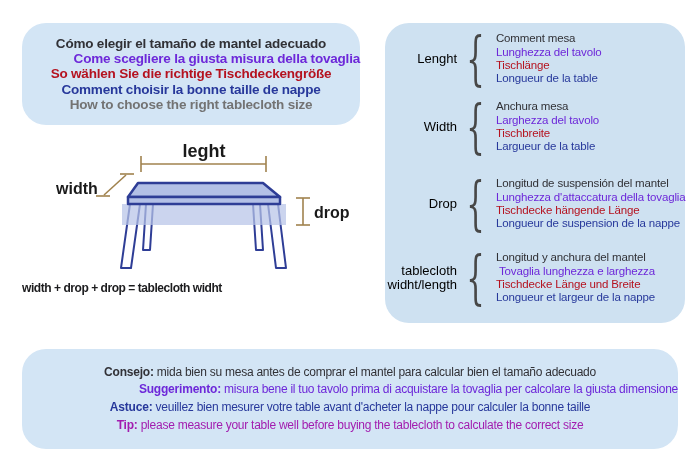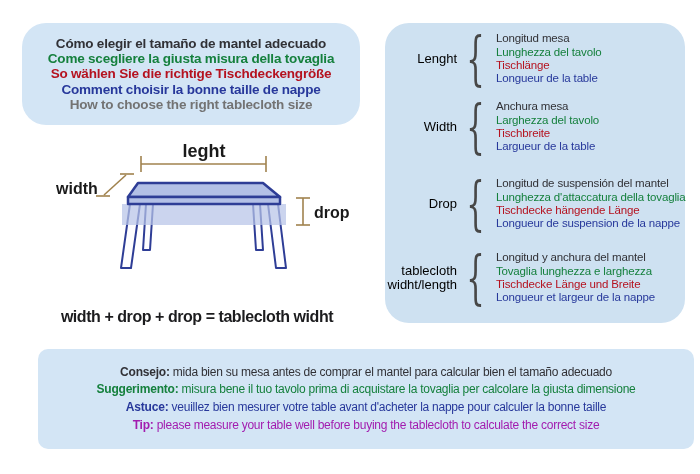--- a/index.html
+++ b/index.html
@@ -3,41 +3,41 @@
 <meta charset="utf-8">
 <style>
   * { margin:0; padding:0; box-sizing:border-box; }
   html,body { background:#ffffff; }
   .canvas {
     position:relative; width:700px; height:474px; background:#ffffff;
     font-family:"Liberation Sans", sans-serif; overflow:hidden;padding-left:39px;
   }
   
   .c-es { color:#313136; }
-  .c-it { color:#15803d; }
+  .c-it { color:#6d28d9;text-align:right; }
   .c-de { color:#b5121f; }
   .c-fr { color:#27389b; }
   .c-en { color:#737373; }
   .c-en2 { color:#a21caf; }
 
   
   .title-box {
     position:absolute; left:22px; top:23px; width:338px; height:102px;
     background:#d3e5f5; border-radius:24px;
     display:flex; flex-direction:column; justify-content:center;
     text-align:center; font-weight:bold; font-size:13.5px; line-height:15.2px;
     letter-spacing:-0.2px;
   }
 
   
   .diagram-svg { position:absolute; left:30px; top:138px; }
   .formulas {
     position:absolute; left:22px; top:276px; width:350px;
-    text-align:center; font-weight:bold; font-size:16px; line-height:25px;
-    letter-spacing:-0.45px; color:#1c1c1e;margin-top:28px;
+    font-weight:bold; font-size:12px; line-height:25px;
+    letter-spacing:-0.45px; color:#1c1c1e;
   }
 
   
   .glossary-box {
     position:absolute; left:385px; top:23px; width:300px; height:300px;
     background:#cee1f1; border-radius:24px;
   }
   .g-row { position:absolute; left:0; width:100%; display:flex; align-items:center; }
   .g-row1 { top:8px;   height:56px; }
   .g-row2 { top:76px;  height:56px; }
@@ -53,23 +53,23 @@
     font-family:"DejaVu Serif", serif; font-size:58px; font-weight:400;
     line-height:56px; transform:scaleX(0.5); transform-origin:center;
     user-select:none;
   }
   .g-lines { font-size:11.5px; line-height:13.3px; letter-spacing:-0.15px; padding-left:2px; }
   .g-lines div { white-space:nowrap; }
 
   
   .tips-box {
     position:absolute; left:22px; top:349px; width:656px; height:100px;
-    background:#d3e5f5; border-radius:10px;
+    background:#d3e5f5; border-radius:24px;
     display:flex; flex-direction:column; justify-content:center;
-    text-align:center; font-size:12px; line-height:17.6px; letter-spacing:-0.25px;margin-left:16px;
+    text-align:center; font-size:12px; line-height:17.6px; letter-spacing:-0.25px;
   }
   .tips-box b { letter-spacing:-0.2px; }
 </style>
 </head>
 <body>
 
 <div class="canvas">
 
   <div class="title-box">
     <div class="c-es">Cómo elegir el tamaño de mantel adecuado</div>
@@ -124,21 +124,21 @@
 
   <div class="glossary-box">
 
     <div class="g-row g-row1">
       <div class="g-label">
         <span>Lenght</span>
         <span></span>
       </div>
       <div class="g-brace">{</div>
       <div class="g-lines">
-        <div class="c-es">Longitud mesa</div>
+        <div class="c-es">Comment mesa</div>
         <div class="c-it">Lunghezza del tavolo</div>
         <div class="c-de">Tischlänge</div>
         <div class="c-fr">Longueur de la table</div>
       </div>
     </div>
 
     <div class="g-row g-row2">
       <div class="g-label">
         <span>Width</span>
         <span></span>

